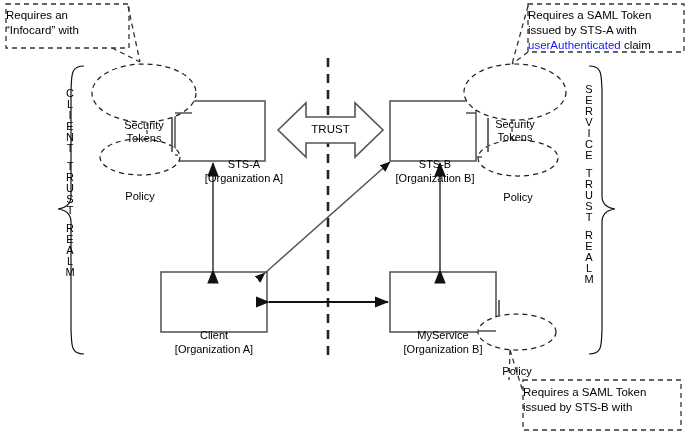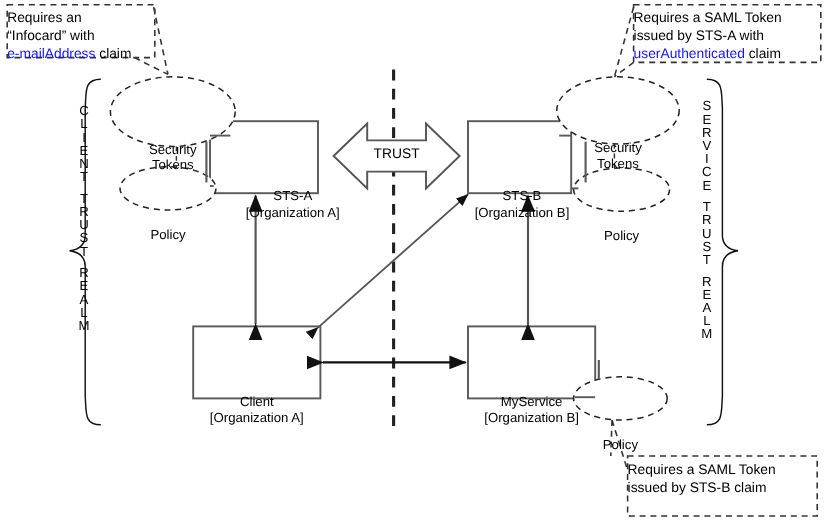--- a/index.html
+++ b/index.html
@@ -169,39 +169,36 @@
     <span>M</span>
   </div>
 
   <div class="callout" style="left:6px;top:8px;width:123px;">
     <div>
       <span>Requires an</span>
     </div>
     <div>
       <span>“Infocard” with</span>
     </div>
-    <div>
-      <span class="blue">e-mailAddress</span><span> claim</span>
-    </div>
   </div>
 
   <div class="callout" style="left:528px;top:8px;width:156px;">
     <div>
       <span>Requires a SAML Token</span>
     </div>
     <div>
       <span>issued by STS-A with</span>
     </div>
     <div>
       <span class="blue">userAuthenticated</span><span> claim</span>
     </div>
   </div>
 
   <div class="callout" style="left:523px;top:385px;width:158px;">
     <div>
       <span>Requires a SAML Token</span>
     </div>
     <div>
-      <span>issued by STS-B claim</span>
+      <span>issued by STS-B with</span>
     </div>
   </div>
 
 </div>
 
 </body></html>

